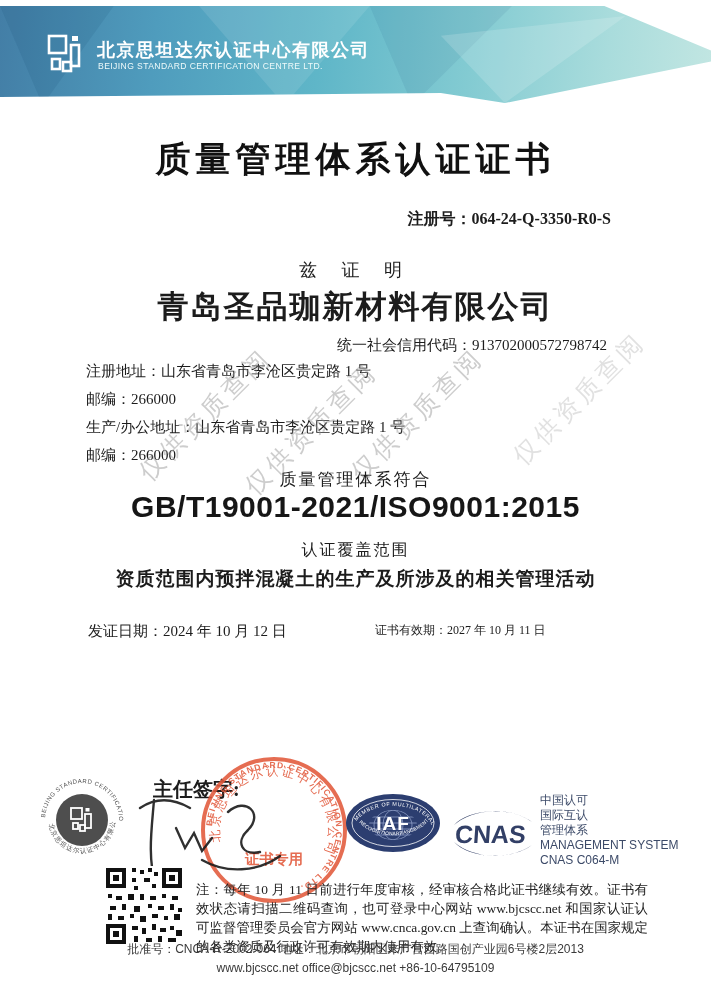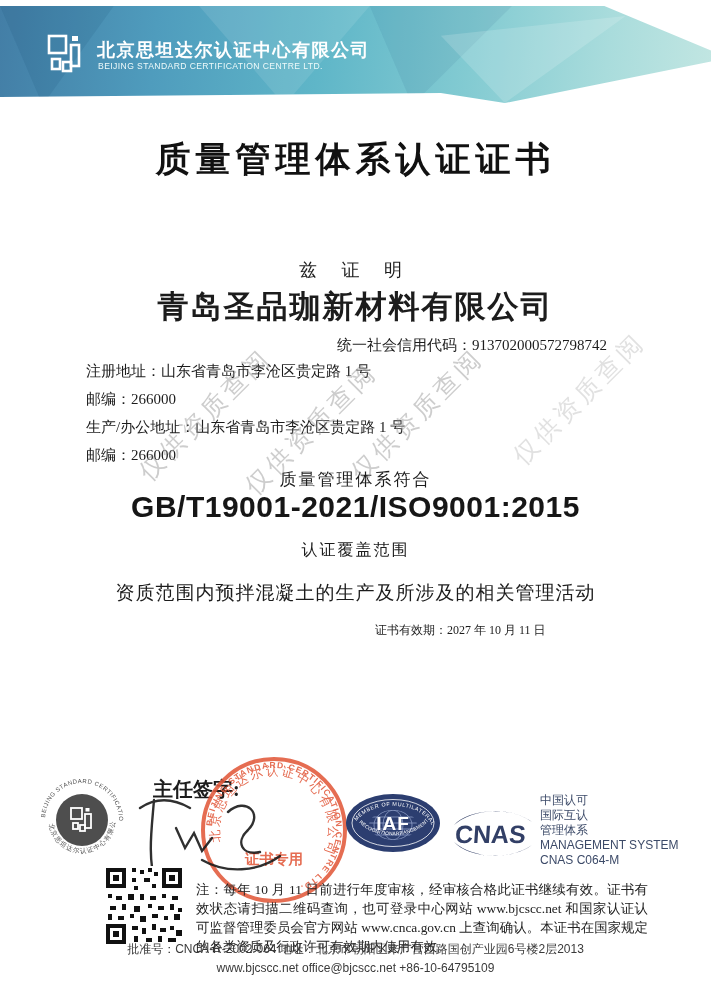--- a/index.html
+++ b/index.html
@@ -25,21 +25,21 @@
   .title{top:136px;font-size:35px;font-weight:bold;letter-spacing:5px;color:#111;}
   .regno{top:209px;right:100px;font-size:16px;font-weight:bold;}
   .certify{top:258px;font-size:18px;letter-spacing:10px;}
   .company{top:286px;font-size:31px;font-weight:bold;letter-spacing:2px;}
   .credit{top:336px;right:104px;font-size:15px;}
   .addr{left:86px;font-size:15px;}
   .conform{top:468px;font-size:17px;letter-spacing:2px;}
   .standard{top:490px;font-family:"Liberation Sans","DejaVu Sans",sans-serif;
             font-size:30px;font-weight:bold;letter-spacing:0.5px;color:#161616;}
   .scopelabel{top:540px;font-size:16px;letter-spacing:2px;}
-  .scope{top:566px;font-size:19px;font-weight:normal;letter-spacing:1px;margin-top:14px;}
+  .scope{top:566px;font-size:19px;font-weight:bold;letter-spacing:1px;}
   .issue{left:88px;top:622px;font-size:15px;}
   .valid{left:375px;top:622px;font-size:12px;}
   
   .wm{position:absolute;font-size:25px;letter-spacing:4px;color:rgba(135,135,135,.42);
       transform:rotate(-45deg);white-space:nowrap;pointer-events:none;}
   
   .director{position:absolute;left:153px;top:776px;font-size:20px;font-weight:bold;}
   .cnas-lines{position:absolute;left:540px;top:793px;width:170px;
               font-family:"Liberation Sans","DejaVu Sans",sans-serif;
               font-size:12px;line-height:15px;color:#3c4a68;}
@@ -65,31 +65,33 @@
       <rect x="25" y="12" width="8" height="21"></rect>
       <rect x="6" y="26" width="8" height="10"></rect>
       <rect x="17" y="29" width="8" height="9"></rect>
     </g>
     <rect x="26" y="3" width="6" height="5" fill="#ffffff"></rect>
   </svg>
   <div class="org-cn">北京思坦达尔认证中心有限公司</div>
   <div class="org-en">BEIJING STANDARD CERTIFICATION CENTRE LTD.</div>
 
   <div class="abs center title">质量管理体系认证证书</div>
+  <div class="abs regno">注册号：064-24-Q-3350-R0-S</div>
   <div class="abs center certify">兹 证 明</div>
   <div class="abs center company">青岛圣品珈新材料有限公司</div>
   <div class="abs credit">统一社会信用代码：913702000572798742</div>
   <div class="abs addr" style="top:362px">注册地址：山东省青岛市李沧区贵定路 1 号</div>
   <div class="abs addr" style="top:390px">邮编：266000</div>
   <div class="abs addr" style="top:418px">生产/办公地址：山东省青岛市李沧区贵定路 1 号</div>
   <div class="abs addr" style="top:446px">邮编：266000</div>
   <div class="abs center conform">质量管理体系符合</div>
   <div class="abs center standard">GB/T19001-2021/ISO9001:2015</div>
   <div class="abs center scopelabel">认证覆盖范围</div>
   <div class="abs center scope">资质范围内预拌混凝土的生产及所涉及的相关管理活动</div>
+  <div class="abs issue">发证日期：2024 年 10 月 12 日</div>
   <div class="abs valid">证书有效期：2027 年 10 月 11 日</div>
 
   <div class="wm" style="left:118px;top:398px">仅供资质查阅</div>
   <div class="wm" style="left:224px;top:412px">仅供资质查阅</div>
   <div class="wm" style="left:330px;top:398px">仅供资质查阅</div>
   <div class="wm" style="left:492px;top:382px;opacity:.6">仅供资质查阅</div>
 
   <svg class="abs" style="left:34px;top:772px" width="96" height="96" viewBox="0 0 96 96">
     <defs>
       <path id="gtop" d="M11,48 A37,37 0 1 1 85,48"></path>

